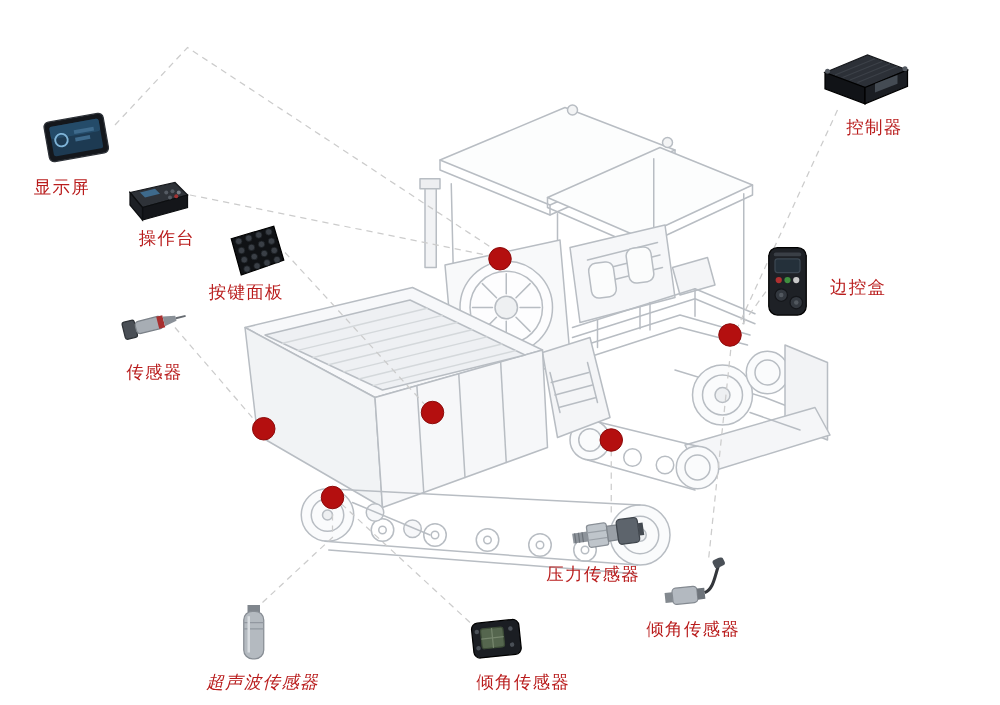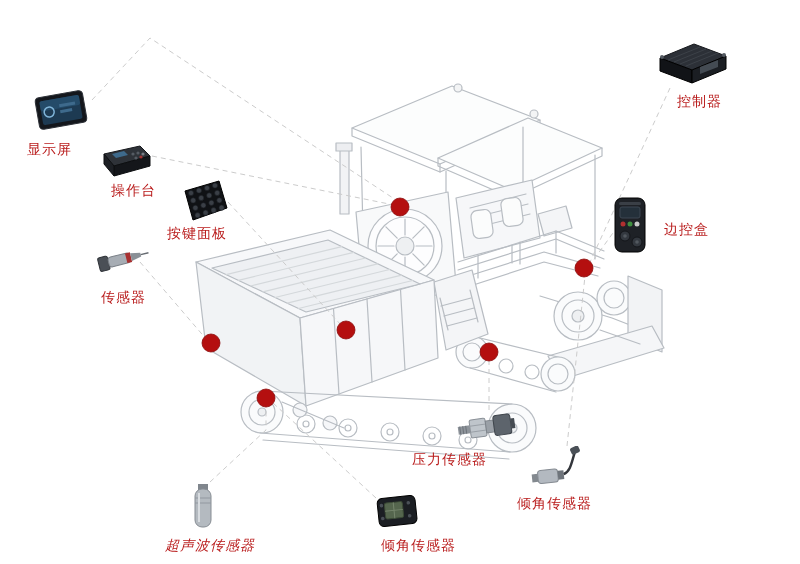--- a/index.html
+++ b/index.html
@@ -295,21 +295,21 @@
           <line x1="10" y1="13" x2="10" y2="21" stroke="#6d737a"></line>
           <rect x="14" y="8" width="16" height="18" rx="2" fill="#bfc5cb" stroke="#8a9097"></rect>
           <line x1="14" y1="14" x2="30" y2="14" stroke="#9aa0a7"></line>
           <line x1="14" y1="20" x2="30" y2="20" stroke="#9aa0a7"></line>
           <rect x="30" y="11" width="8" height="12" fill="#9aa0a7" stroke="#7e848b"></rect>
           <rect x="38" y="7" width="17" height="20" rx="3" fill="#5d646c" stroke="#3f454c"></rect>
           <rect x="55" y="12" width="4" height="10" fill="#454b52"></rect>
         </g>
       </svg>
     </div>
-    <div class="label" style="left:412px; top:451px;font-family:Liberation Serif, serif;">压力传感器</div>
+    <div class="label" style="left:437px; top:451px;font-family:Liberation Serif, serif;">压力传感器</div>
   </div>
 
   <div class="comp">
     <div class="thumb" style="left:528px; top:446px;">
       <svg width="54" height="42" viewBox="0 0 54 42">
         <g transform="rotate(-6 27 21)">
           <rect x="3" y="26" width="6" height="8" fill="#83898f"></rect>
           <rect x="9" y="23" width="20" height="13" rx="3" fill="#b3b9c0" stroke="#848a91"></rect>
           <rect x="29" y="25" width="6" height="9" fill="#6e747b"></rect>
           <path d="M35,29 C42,27 44,18 48,9" stroke="#33363b" stroke-width="2.5" fill="none"></path>

